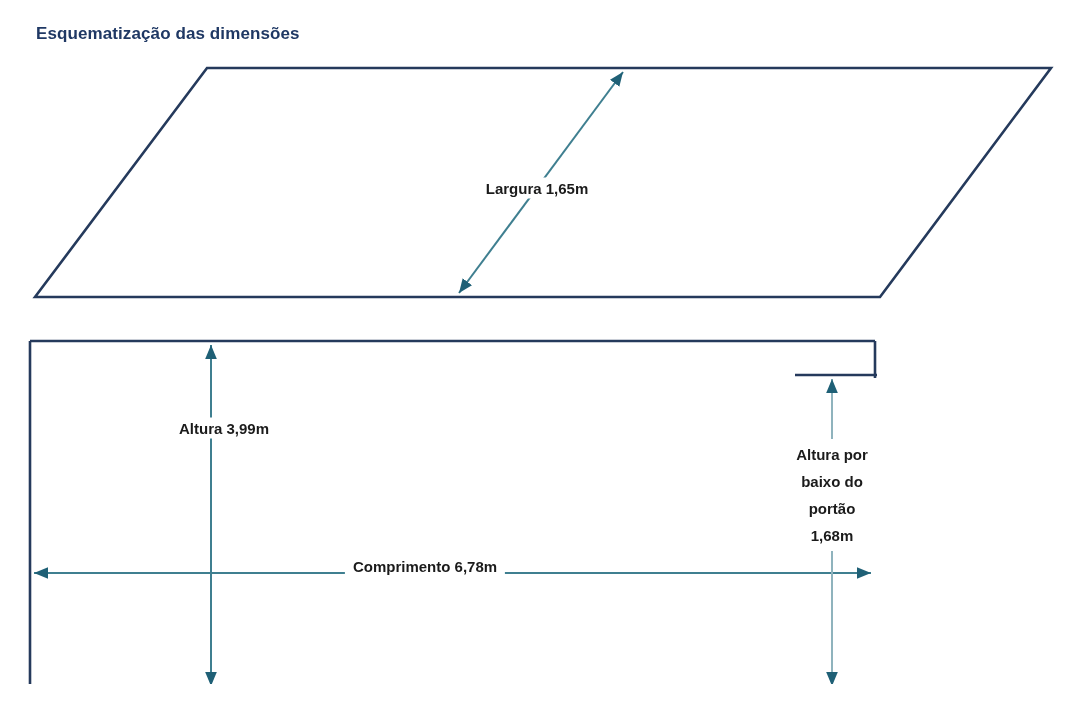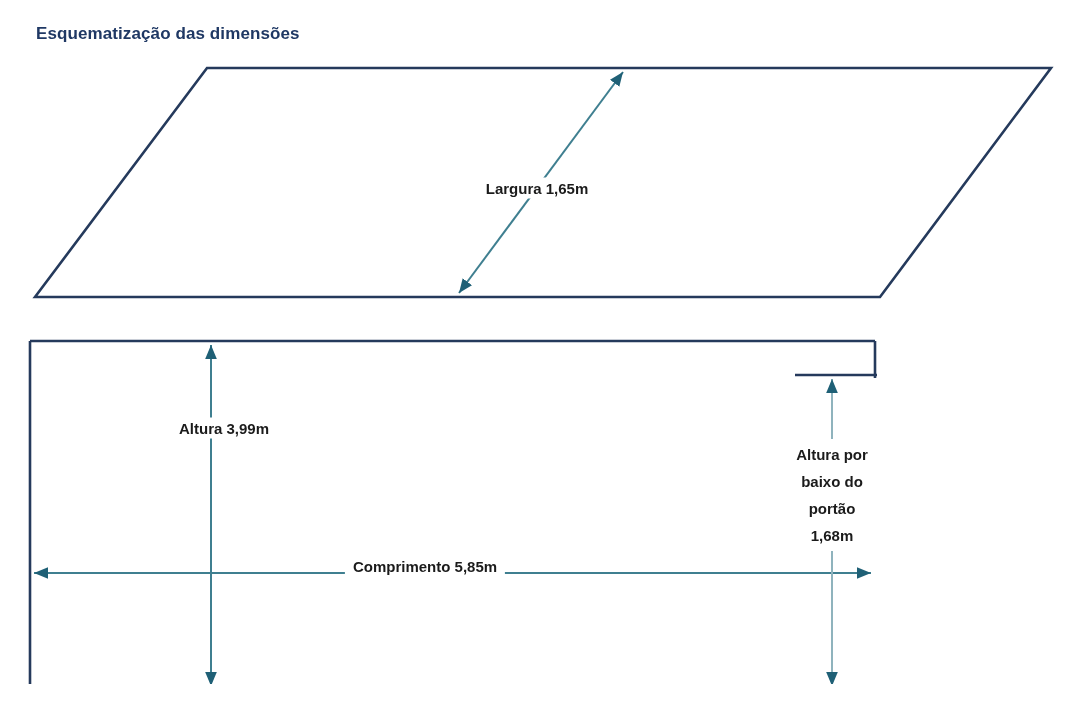--- a/index.html
+++ b/index.html
@@ -81,21 +81,21 @@
 
     <line x1="34" y1="573" x2="871" y2="573" class="arrow-stroke" marker-start="url(#ah)" marker-end="url(#ah)"></line>
 
     <line x1="832" y1="379" x2="832" y2="686" class="arrow-stroke-light" marker-start="url(#ah)" marker-end="url(#ah)"></line>
   </svg>
 
   <div class="dim-label" style="left: 537px; top: 188px;">Largura 1,65m</div>
 
   <div class="dim-label" style="left: 224px; top: 428px;">Altura 3,99m</div>
 
-  <div class="dim-label" style="left: 425px; top: 566px;">Comprimento 5,85m</div>
+  <div class="dim-label" style="left: 425px; top: 566px;">Comprimento 6,78m</div>
 
   <div class="dim-label multiline" style="left: 832px; top: 418px; margin-top: 21px;">
     <div>Altura por</div>
     <div>baixo do</div>
     <div>portão</div>
     <div>1,68m</div>
   </div>
 
 </div>
 

